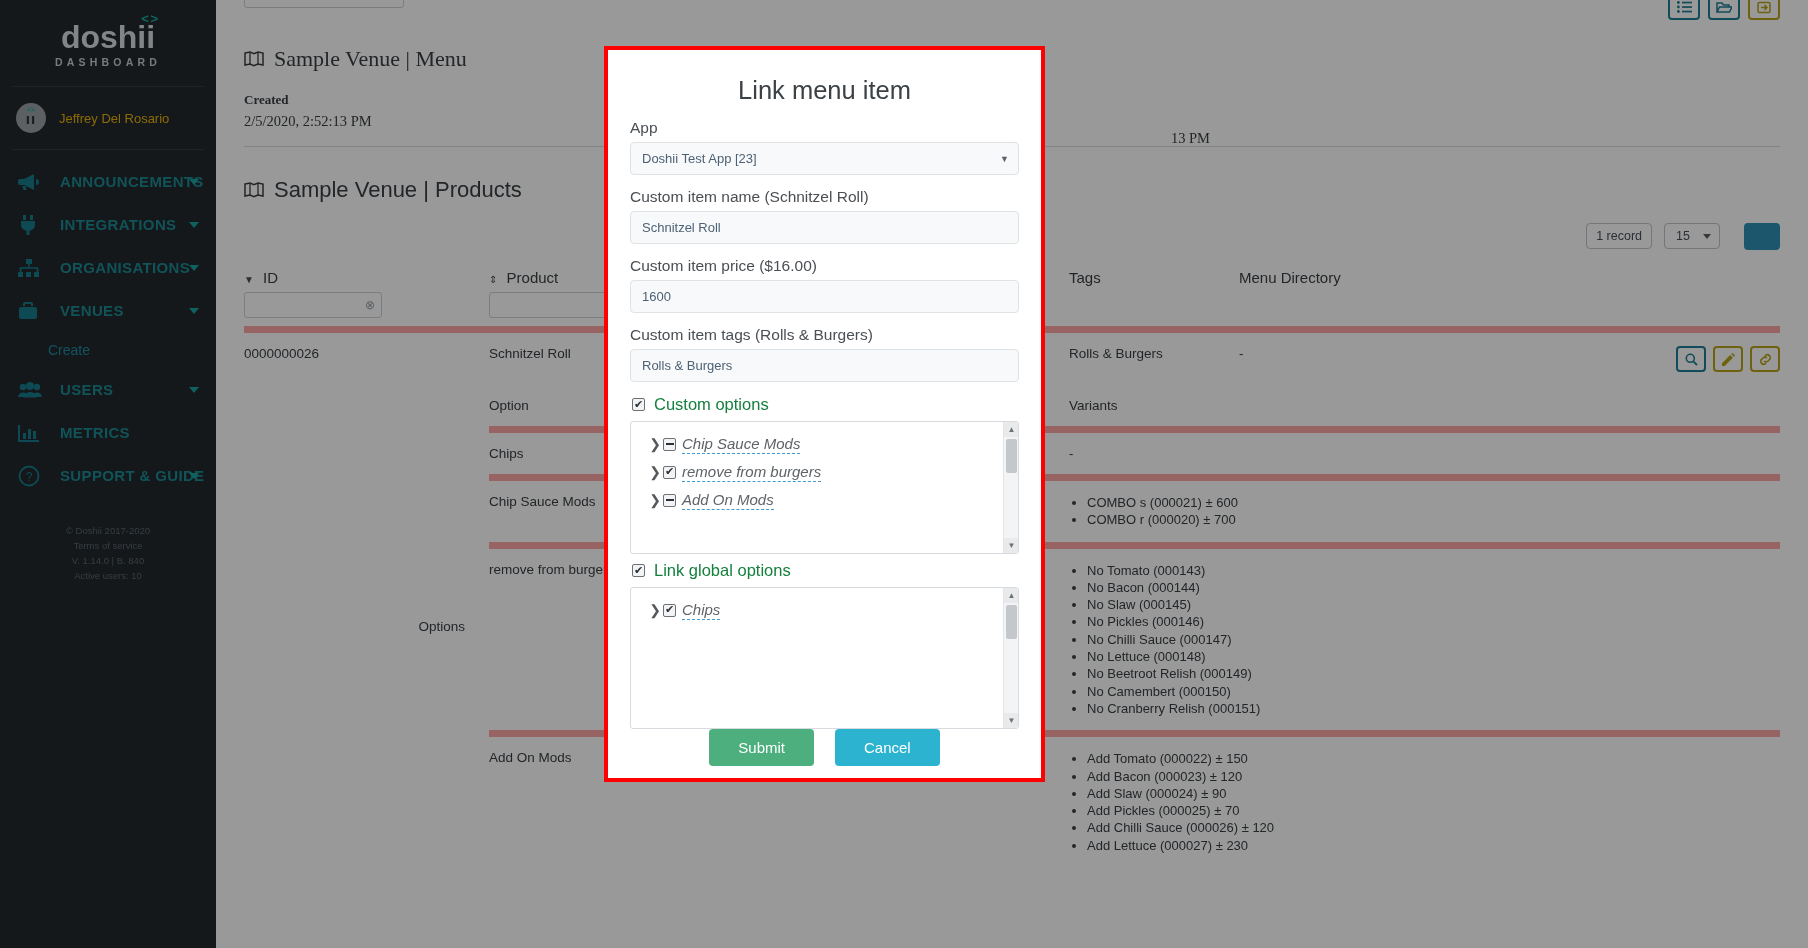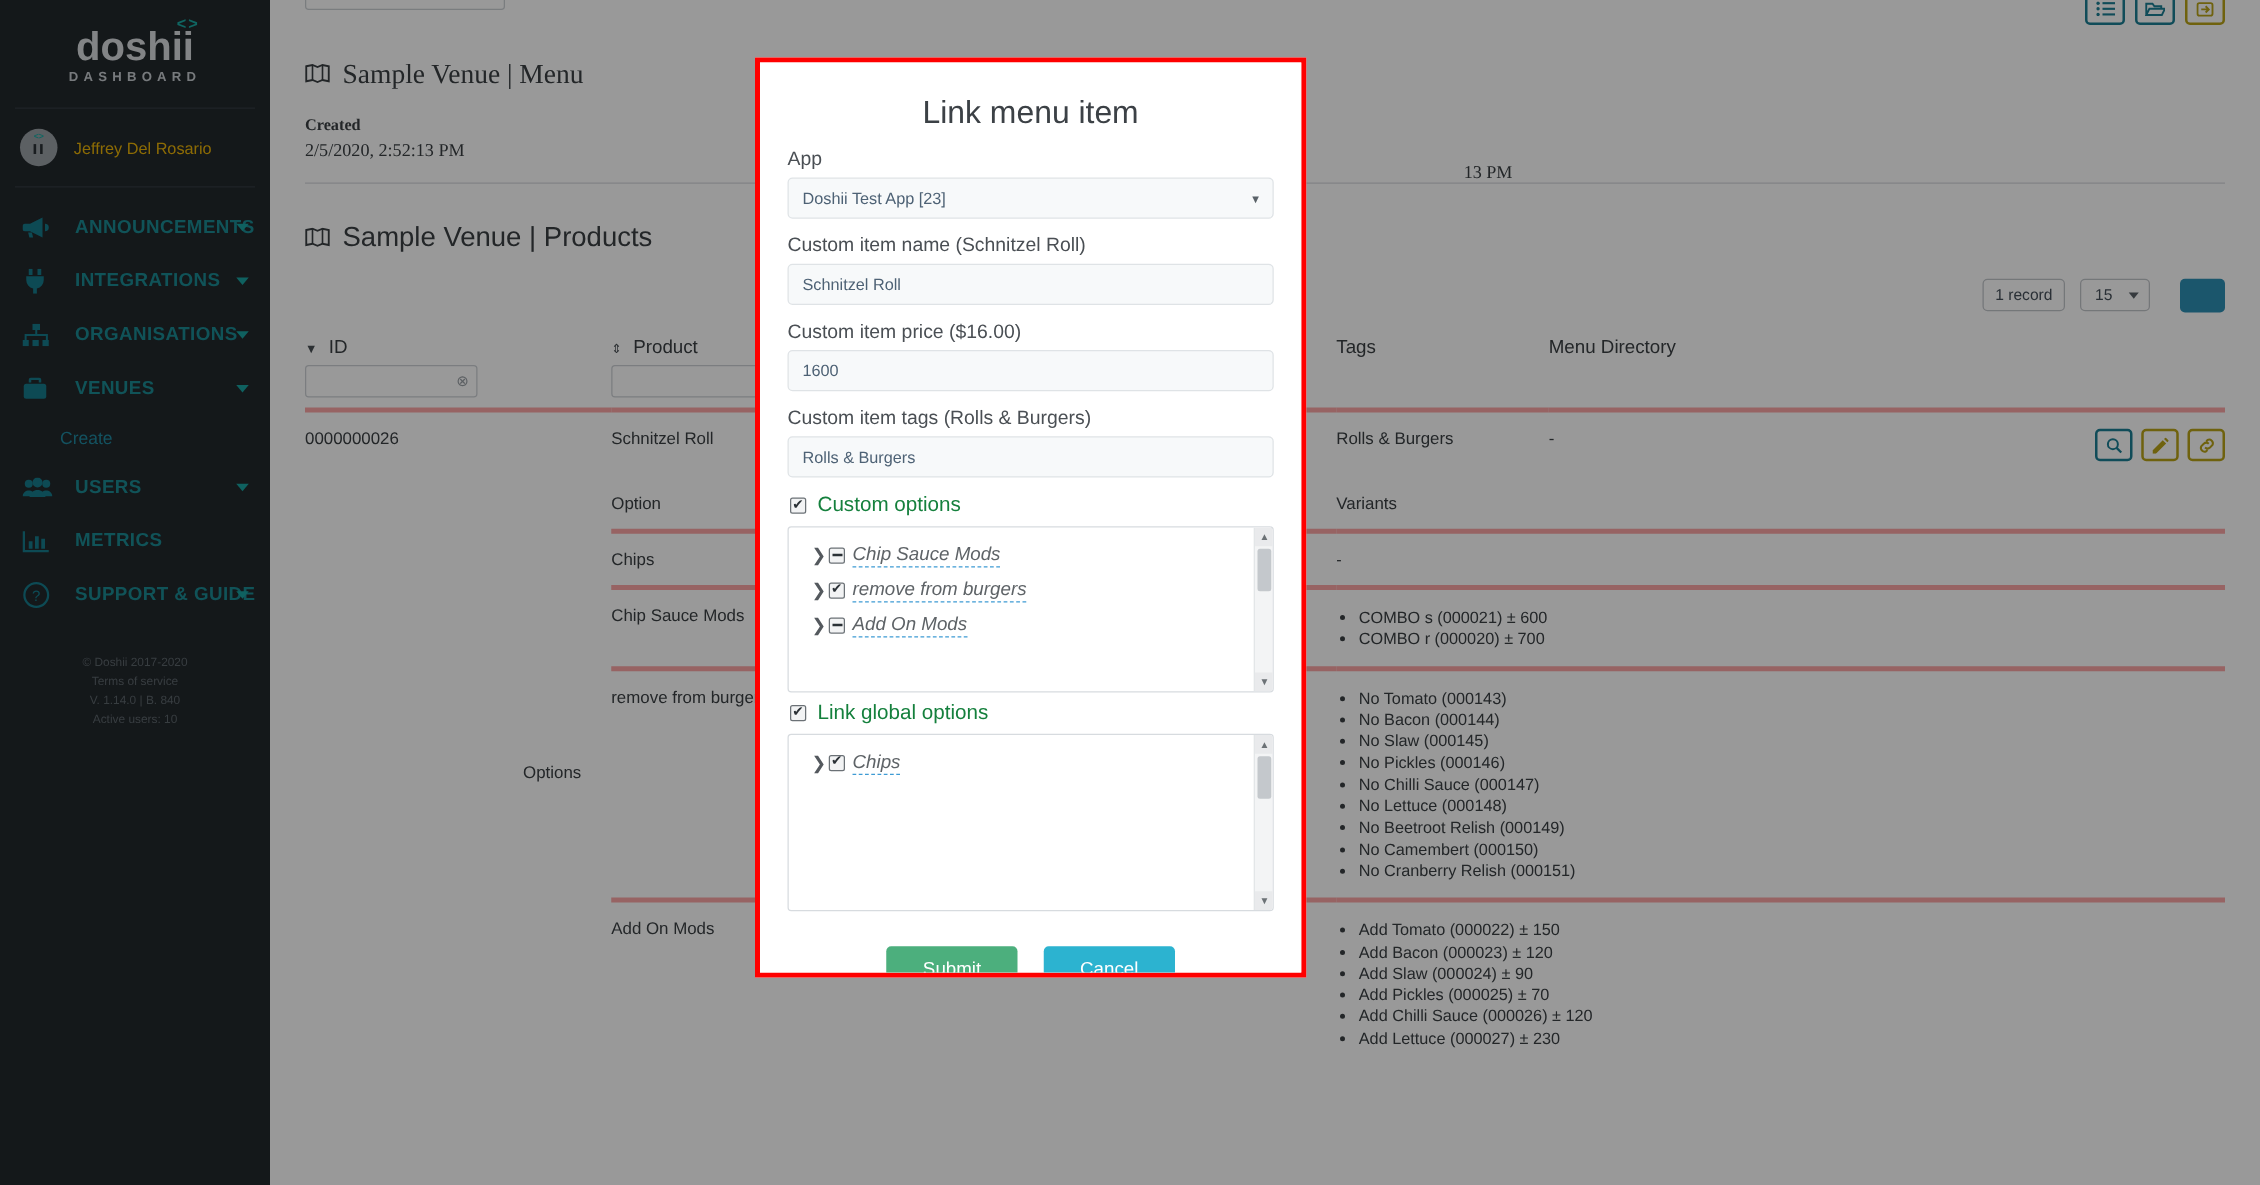--- a/index.html
+++ b/index.html
@@ -118,21 +118,21 @@
     background: #2e8fb5; border-radius: 4px;
   }
 
   table.ptable { width: 100%; border-collapse: collapse; margin-top: 6px; }
   table.ptable th {
     text-align: left; font-weight: normal; font-size: 15px; color: #3b4044;
     padding: 6px 0 6px 0; vertical-align: bottom;
   }
   table.ptable td {
     font-size: 13.5px; color: #3b4044; padding: 13px 0; vertical-align: top;
-    border-top: 4px solid #fca5a5;
+    border-top: 7px solid #fca5a5;
   }
   .sort-ico { font-size: 10px; color: #4a5055; margin-right: 5px; }
   .filt-input {
     height: 26px; border: 1px solid #cdd1d5; border-radius: 3px; background: #fff;
     display: flex; align-items: center; justify-content: flex-end; padding-right: 6px;
   }
   .filt-x { color: #9aa0a6; font-size: 12px; }
 
   .sub-head { font-size: 15px; color: #3b4044; padding: 8px 0; }
   .opt-name { font-size: 13.5px; color: #3b4044; }
@@ -209,21 +209,21 @@
     font-size: 8px; color: #6c7276; background: #e9eaec;
   }
   .tree-scroll .arrow.up { top: 0; }
   .tree-scroll .arrow.dn { bottom: 0; }
   .tree-scroll .thumb {
     position: absolute; left: 2px; top: 17px; width: 11px; height: 34px;
     background: #c4c8cc; border-radius: 2px;
   }
 
   .modal-actions {
-    display: flex; justify-content: center; gap: 21px; margin-top: 28px;
+    display: flex; justify-content: center; gap: 21px; 
   }
   .btn {
     border: none; border-radius: 4px; color: #fff; font-size: 15px;
     padding: 10px 29px; font-family: "Liberation Sans", sans-serif; cursor: pointer;
   }
   .btn.submit { background: #4caf7d; }
   .btn.cancel { background: #2cb3d0; }
 </style>
 </head>
 <body>

